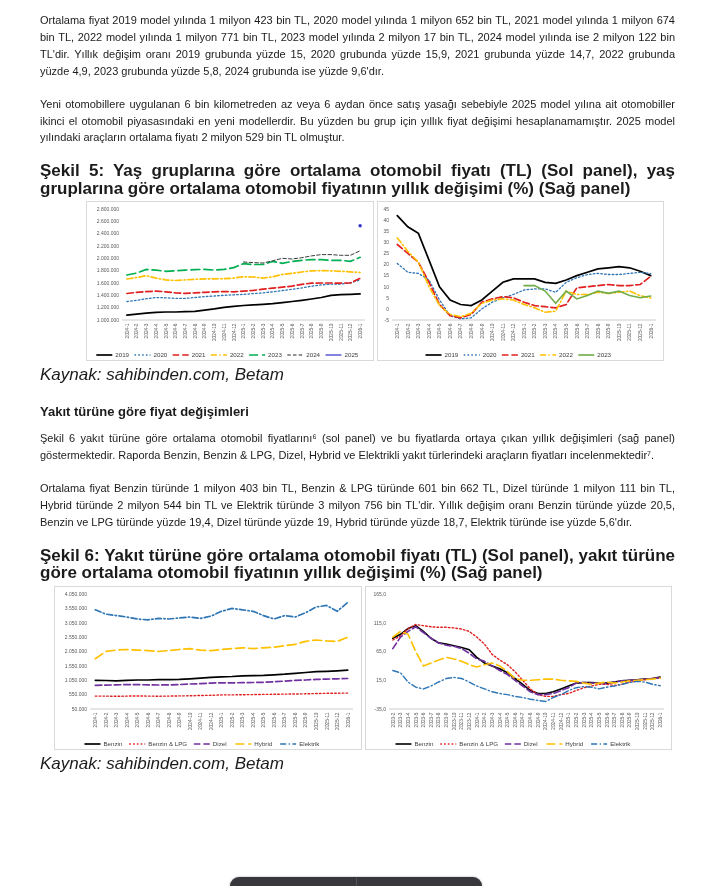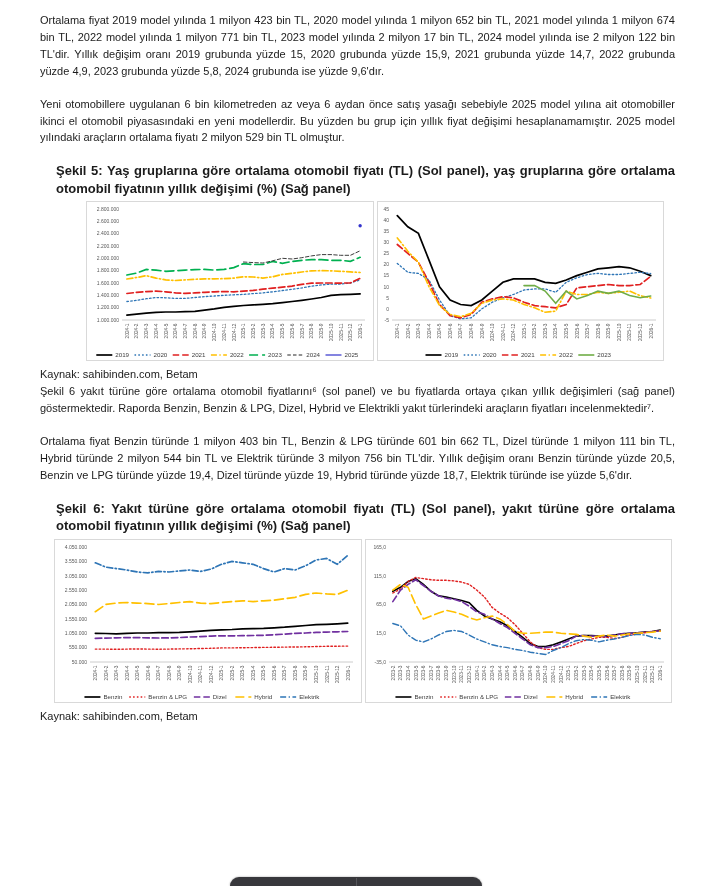--- a/index.html
+++ b/index.html
@@ -1,22 +1,22 @@
 <!DOCTYPE html>
 <html><head>
 <meta charset="utf-8">
 <style>
   html,body{margin:0;padding:0;background:#ffffff;}
   body{width:715px;height:886px;overflow:hidden;position:relative;
        font-family:"Liberation Sans",sans-serif;color:#1b1b1b;}
   .page{padding:12px 40px 0 40px;}
   p.body-text{margin:0 0 16px 0;font-size:11px;line-height:16.9px;text-align:justify;}
-  p.caption{margin:4px 0 4px 16px;font-size:13px;line-height:17.5px;font-weight:bold;text-align:justify;}
+  p.caption{margin:4px 0 4px 0;font-size:17px;line-height:17.5px;font-weight:bold;text-align:justify;}
   p.heading{margin:20px 0 10px 0;font-size:13px;line-height:17px;font-weight:bold;}
-  p.source{margin:5px 0 0 0;font-size:11px;line-height:17px;}
+  p.source{margin:5px 0 0 0;font-size:17px;line-height:17px;font-style:italic;}
   .figure-row{display:flex;gap:3px;}
   .figure-row.fig5{margin:2px 0 2px 46px;width:578px;}
   .figure-row.fig6{margin:2px 0 2px 14px;width:618px;}
   .chart-panel{flex:1;border:1px solid #d9d9d9;background:#fff;overflow:hidden;}
   .h160{height:158px;}
   .h165{height:162px;}
   .chart-panel svg{display:block;font-family:"Liberation Sans",sans-serif;}
   .mb18{margin-bottom:18px;}
   .pdf-toolbar{position:absolute;bottom:0;left:230px;width:252px;height:9px;
        background:#38383c;border-radius:9px 9px 0 0;box-shadow:0 0 2px rgba(0,0,0,.4);}
@@ -148,20 +148,21 @@
           <line x1="162.10000000000002" y1="153" x2="178.10000000000002" y2="153" stroke="#FFC000" stroke-width="1.6" stroke-dasharray="6,2.5,1.3,2.5"></line>
           <text x="181.10000000000002" y="155" font-size="6.2" text-anchor="start" fill="#404040">2022</text>
           <line x1="200.3" y1="153" x2="216.3" y2="153" stroke="#70AD47" stroke-width="1.6"></line>
           <text x="219.3" y="155" font-size="6.2" text-anchor="start" fill="#404040">2023</text>
         </svg>
       </div>
   </div>
 
   <p class="source">Kaynak: sahibinden.com, Betam</p>
 
+  <p class="heading">Yakıt türüne göre fiyat değişimleri</p>
 
   <p class="body-text">Şekil 6 yakıt türüne göre ortalama otomobil fiyatlarını⁶ (sol panel) ve bu fiyatlarda ortaya çıkan yıllık değişimleri (sağ panel) göstermektedir. Raporda Benzin, Benzin &amp; LPG, Dizel, Hybrid ve Elektrikli yakıt türlerindeki araçların fiyatları incelenmektedir⁷.</p>
 
   <p class="body-text">Ortalama fiyat Benzin türünde 1 milyon 403 bin TL, Benzin &amp; LPG türünde 601 bin 662 TL, Dizel türünde 1 milyon 111 bin TL, Hybrid türünde 2 milyon 544 bin TL ve Elektrik türünde 3 milyon 756 bin TL'dir. Yıllık değişim oranı Benzin türünde yüzde 20,5, Benzin ve LPG türünde yüzde 19,4, Dizel türünde yüzde 19, Hybrid türünde yüzde 18,7, Elektrik türünde ise yüzde 5,6'dır.</p>
 
   <p class="caption">Şekil 6: Yakıt türüne göre ortalama otomobil fiyatı (TL) (Sol panel), yakıt türüne göre ortalama otomobil fiyatının yıllık değişimi (%) (Sağ panel)</p>
 
   <div class="figure-row fig6">
     <div class="chart-panel h165">
         <svg width="306" height="162" viewBox="0 0 306 162">

